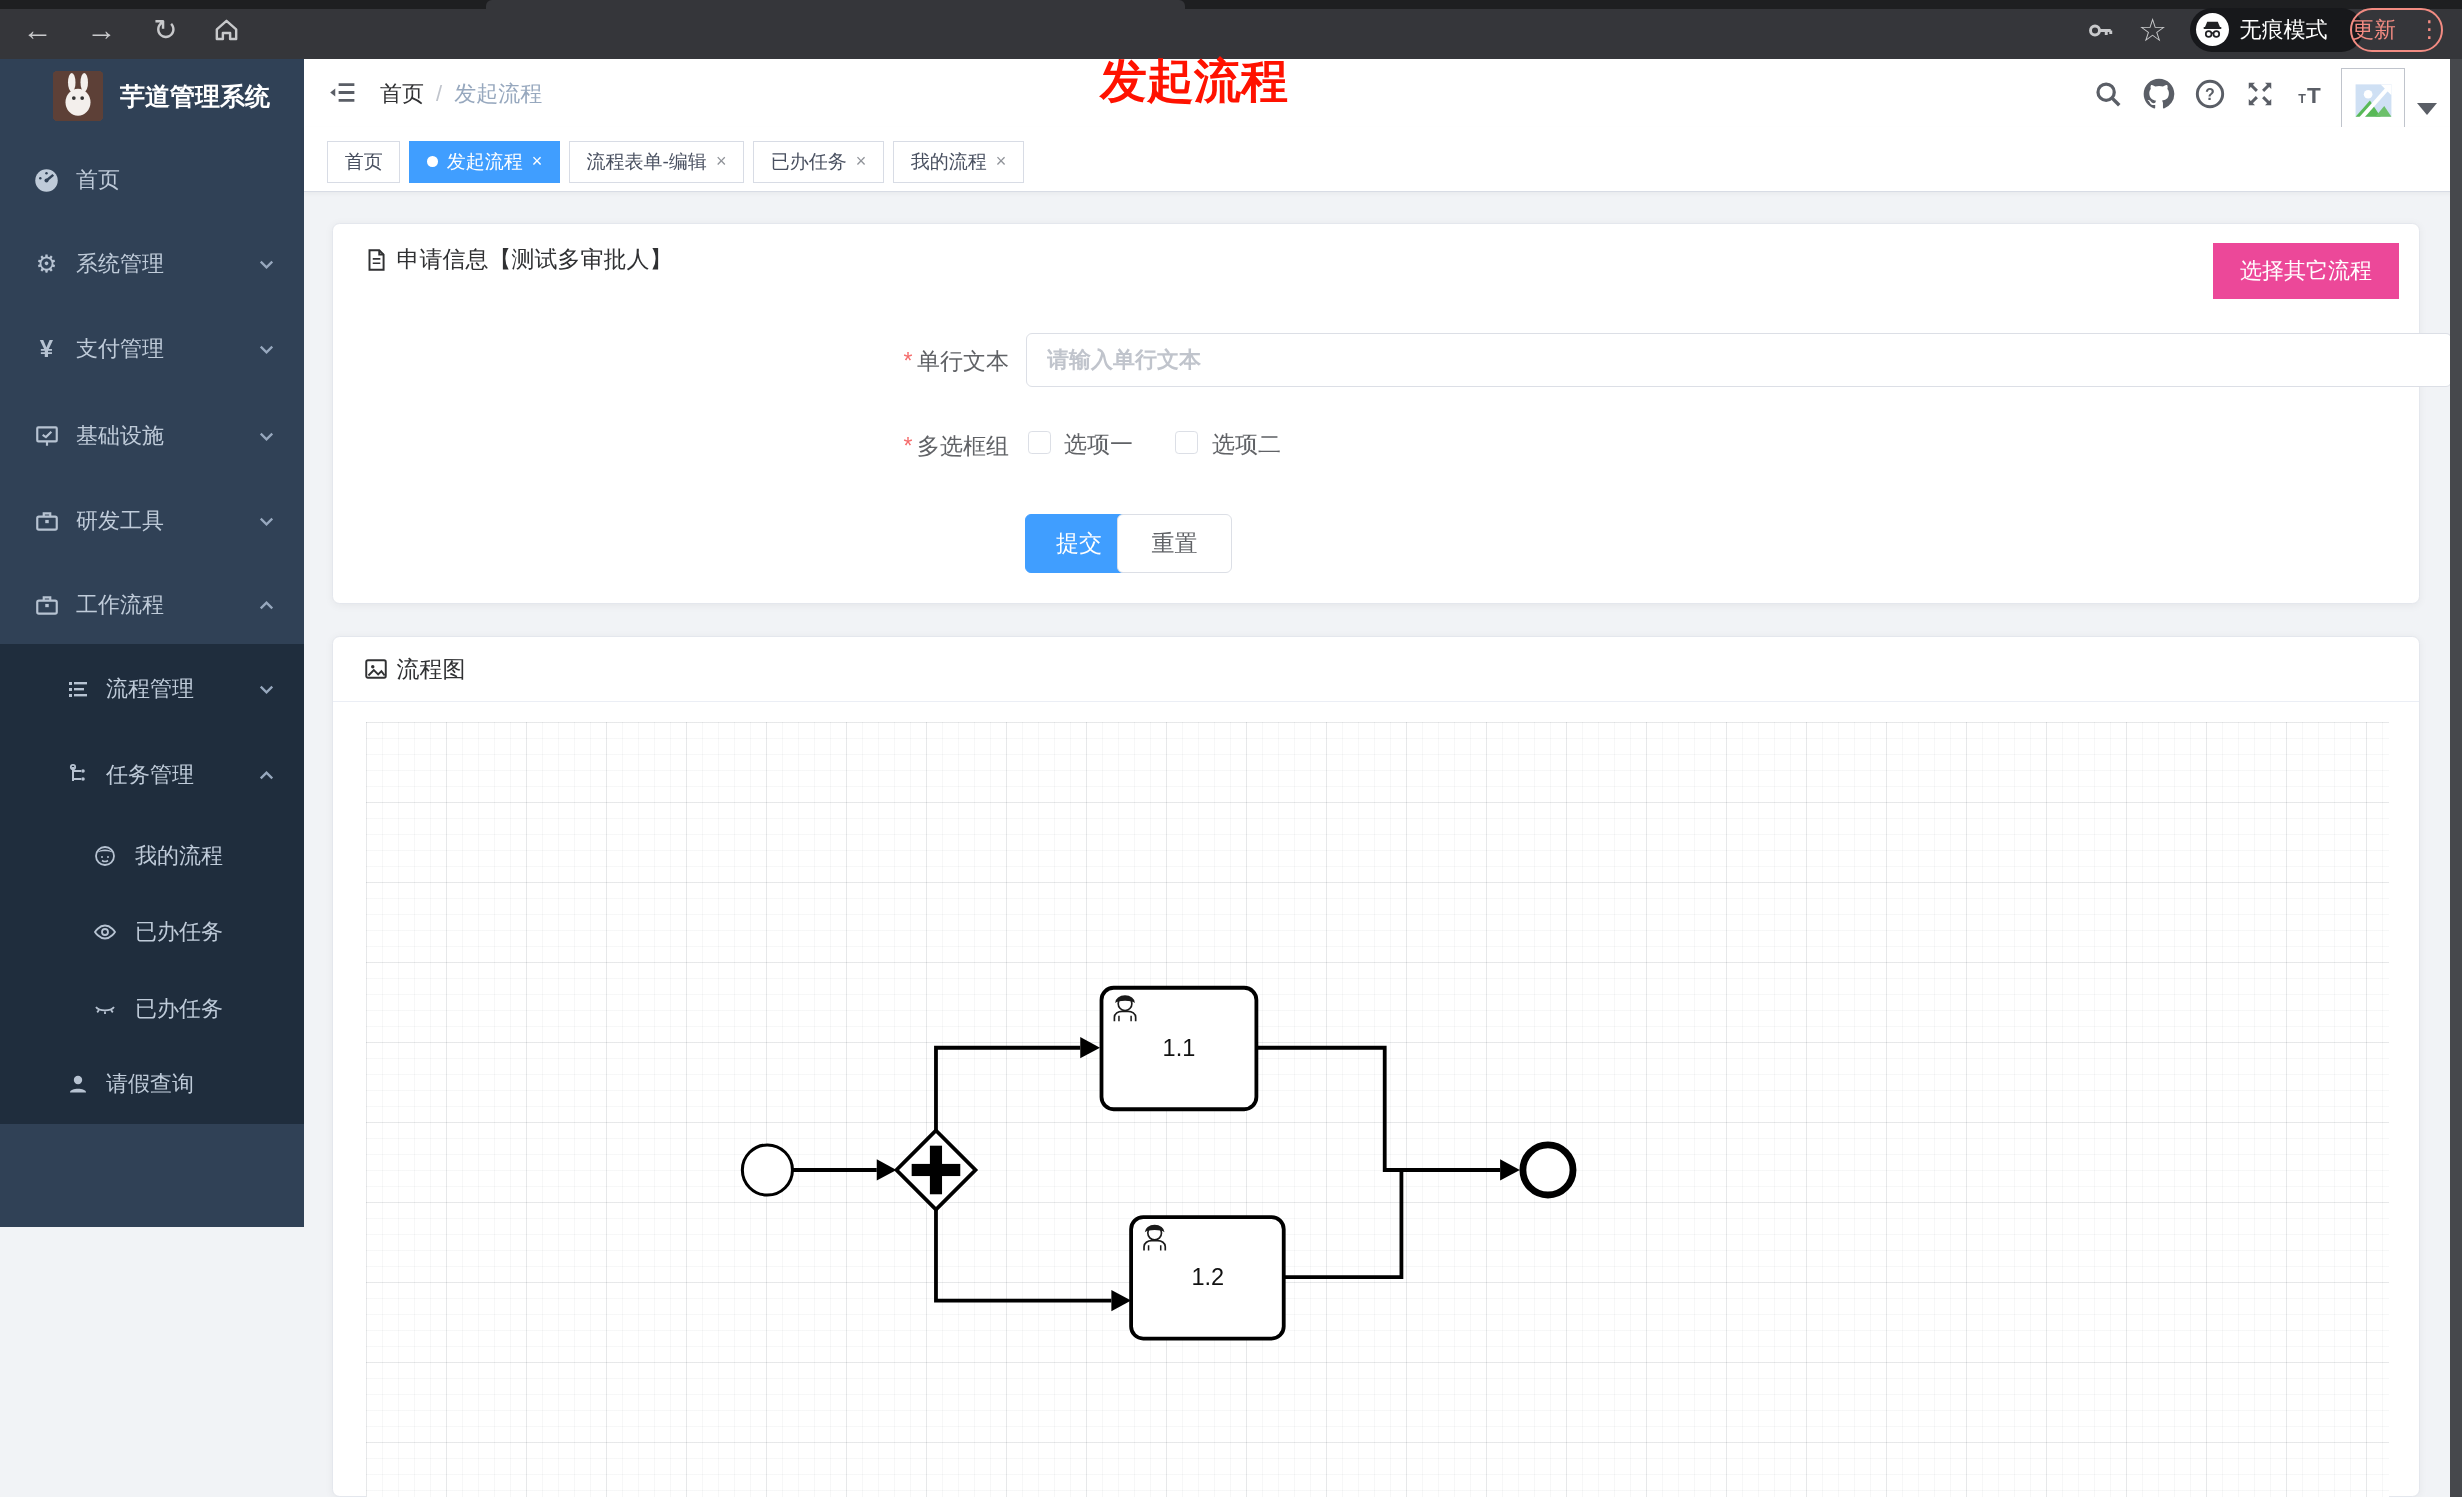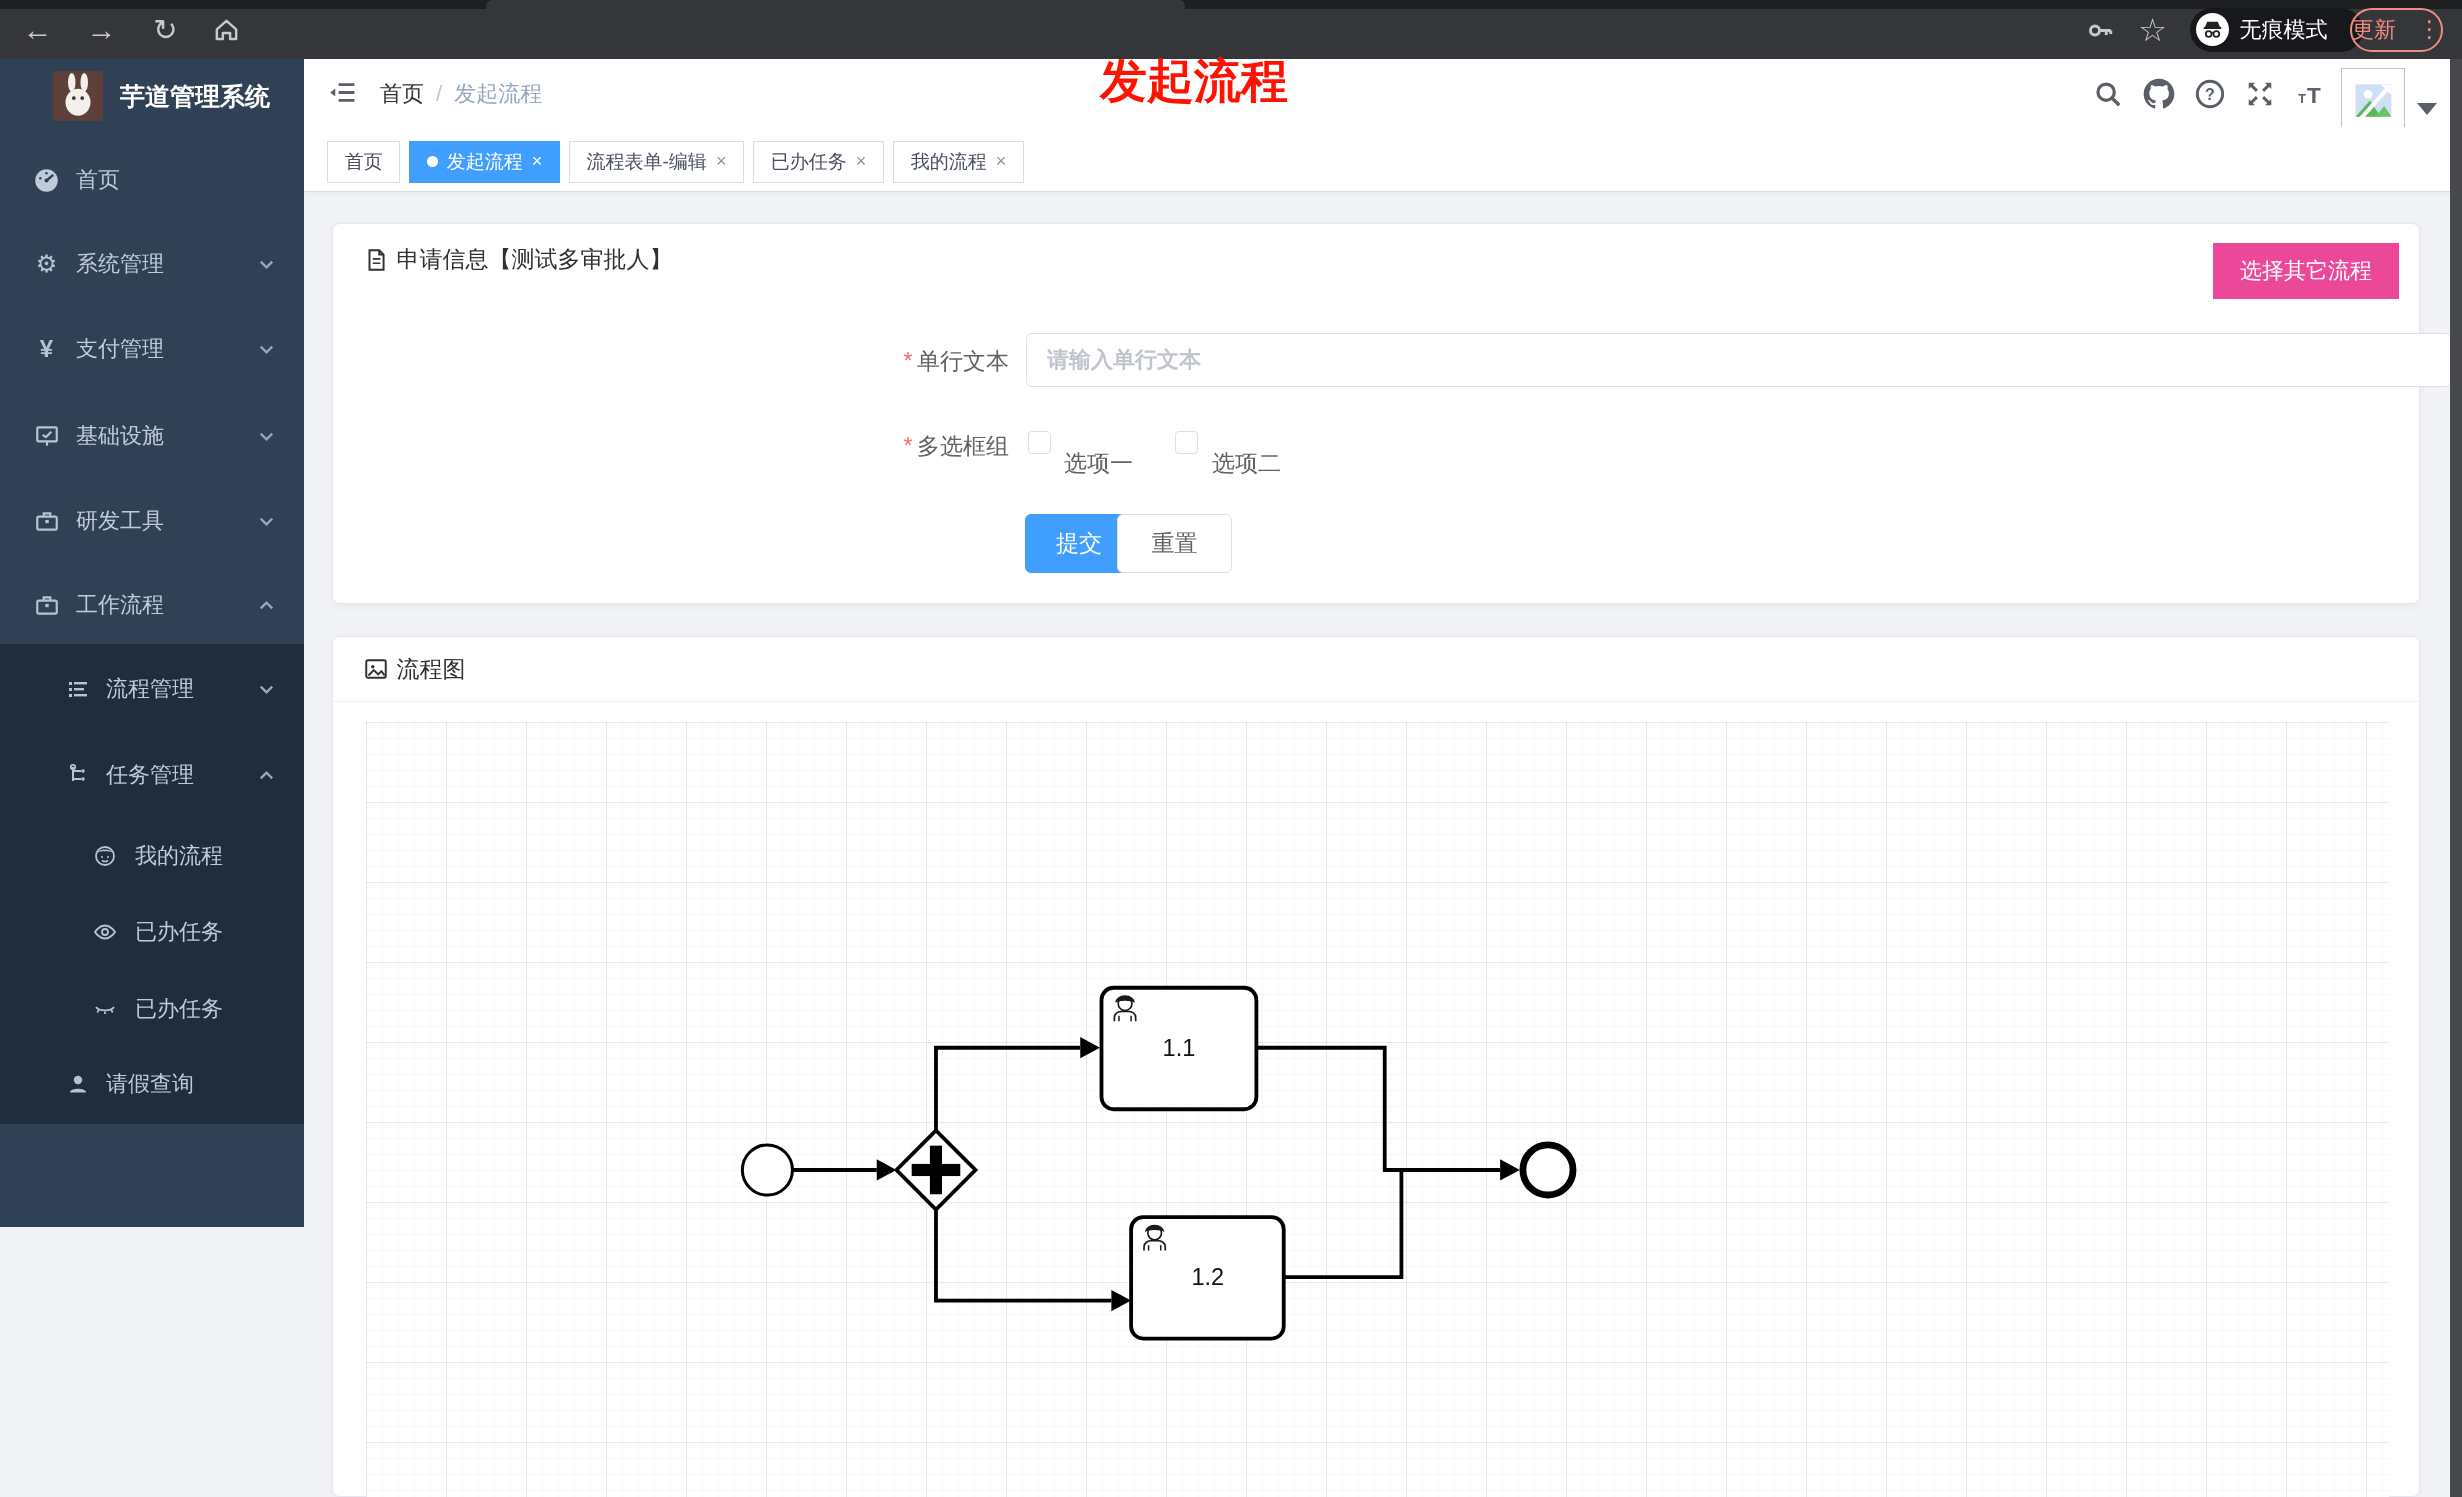--- a/index.html
+++ b/index.html
@@ -70,21 +70,21 @@
   .card-head .hico{width:26px;height:26px;color:#303133;}
   .choose-btn{position:absolute;right:20px;top:19px;height:56px;padding:0 27px;background:#ec4899;border-radius:0;color:#fff;font-size:22px;display:flex;align-items:center;border:none;}
   .btn-primary{background:#409eff;border:0.8px solid #409eff;border-radius:6px;color:#fff;font-size:23px;display:flex;align-items:center;justify-content:center;}
   .btn-plain{background:#fff;border:1.5px solid #dcdfe6;border-radius:6px;color:#606266;font-size:23px;display:flex;align-items:center;justify-content:center;box-sizing:border-box;}
 
   .fld-label{position:absolute;width:190px;text-align:right;color:#606266;font-size:23px;white-space:nowrap;}
   .req{color:#f56c6c;margin-right:4.6px;}
   .txt-input{position:absolute;left:693px;top:109px;width:1426px;height:54px;border:1.5px solid #dcdfe6;border-radius:6px;box-sizing:border-box;font-size:22px;color:#606266;padding:0 20px;outline:none;background:#fff;font-family:inherit;font-weight:bold;}
   .txt-input::placeholder{color:#c0c4cc;}
   .cbx{position:absolute;width:23px;height:23px;border:1.5px solid #dcdfe6;border-radius:3.8px;background:#fff;box-sizing:border-box;}
-  .cbx-lbl{position:absolute;color:#606266;font-size:23px;white-space:nowrap;margin-top:19px;}
+  .cbx-lbl{position:absolute;color:#606266;font-size:23px;white-space:nowrap;}
 
   
   .card2 .divider{position:absolute;left:0;top:64px;width:100%;height:0.8px;background:#ebeef5;}
   .bpmn-canvas{position:absolute;left:33px;top:85px;width:2023px;height:776px;overflow:hidden;
     background:
       linear-gradient(to right, rgba(20,30,50,.07) 0.8px, transparent 0.8px) 0 0/80px 80px,
       linear-gradient(to bottom, rgba(20,30,50,.07) 0.8px, transparent 0.8px) 0 0/80px 80px,
       linear-gradient(to right, rgba(20,30,50,.035) 0.8px, transparent 0.8px) 0 0/16px 16px,
       linear-gradient(to bottom, rgba(20,30,50,.035) 0.8px, transparent 0.8px) 0 0/16px 16px,
       #ffffff;}

